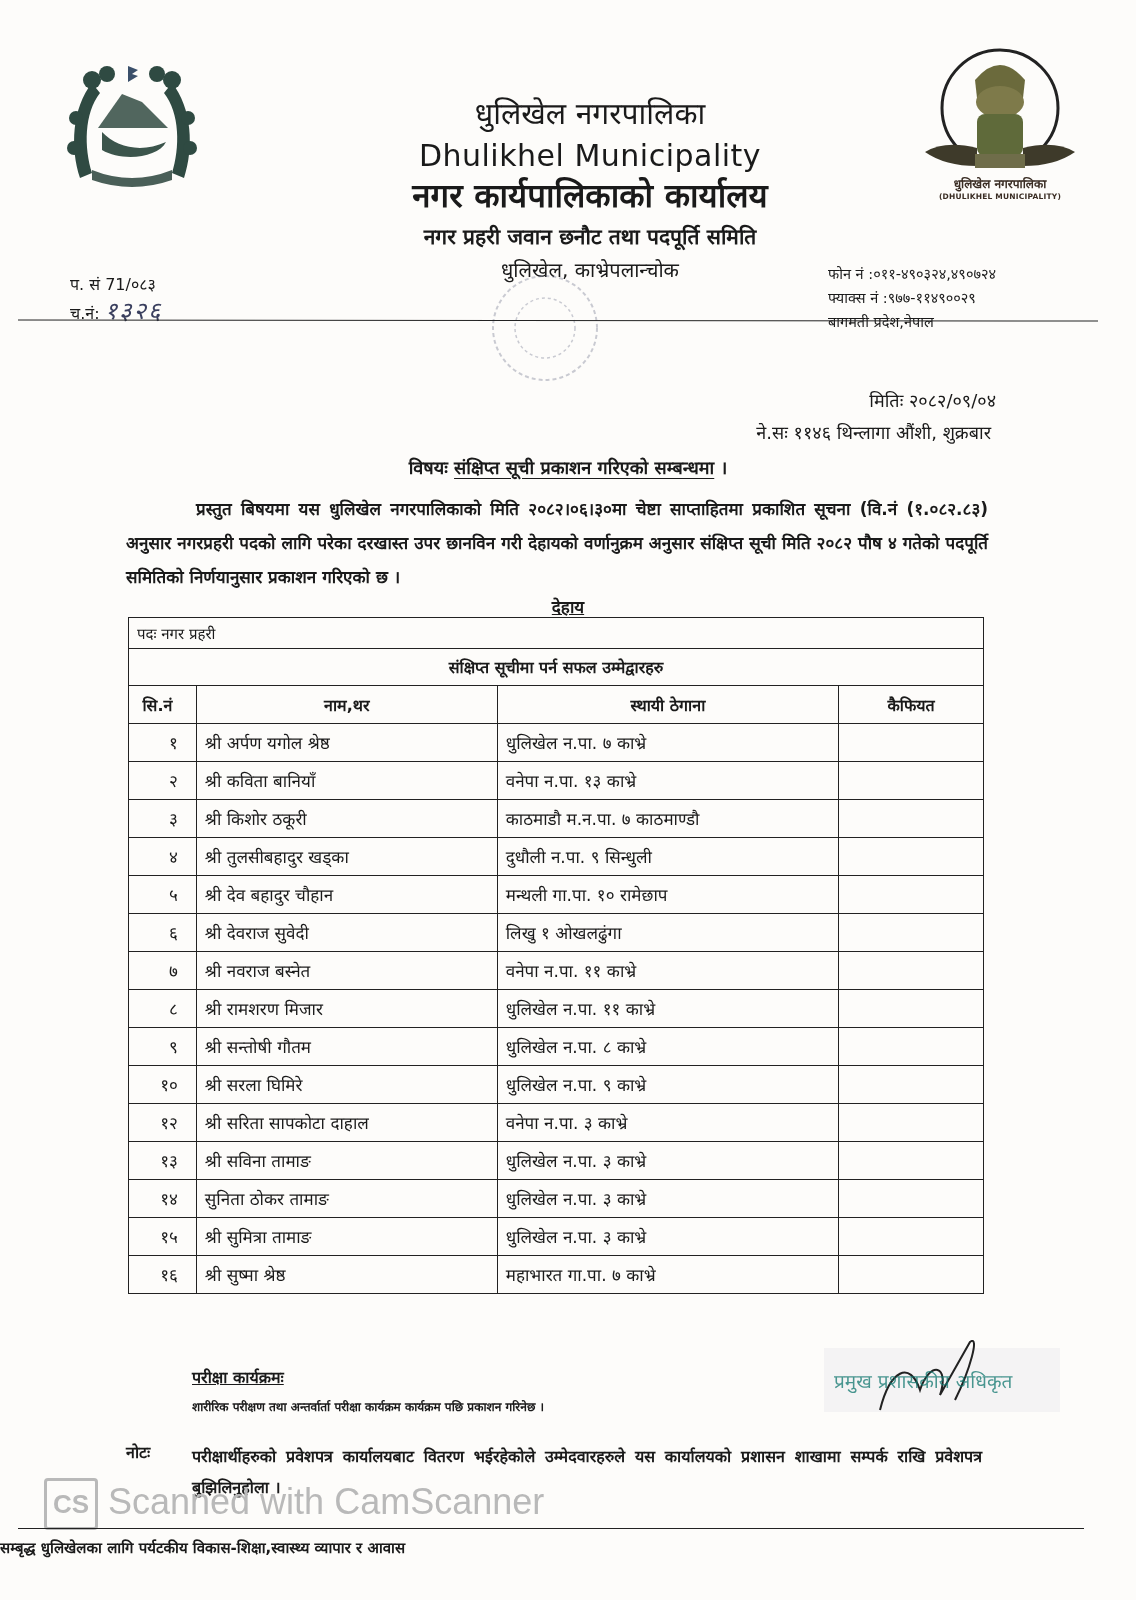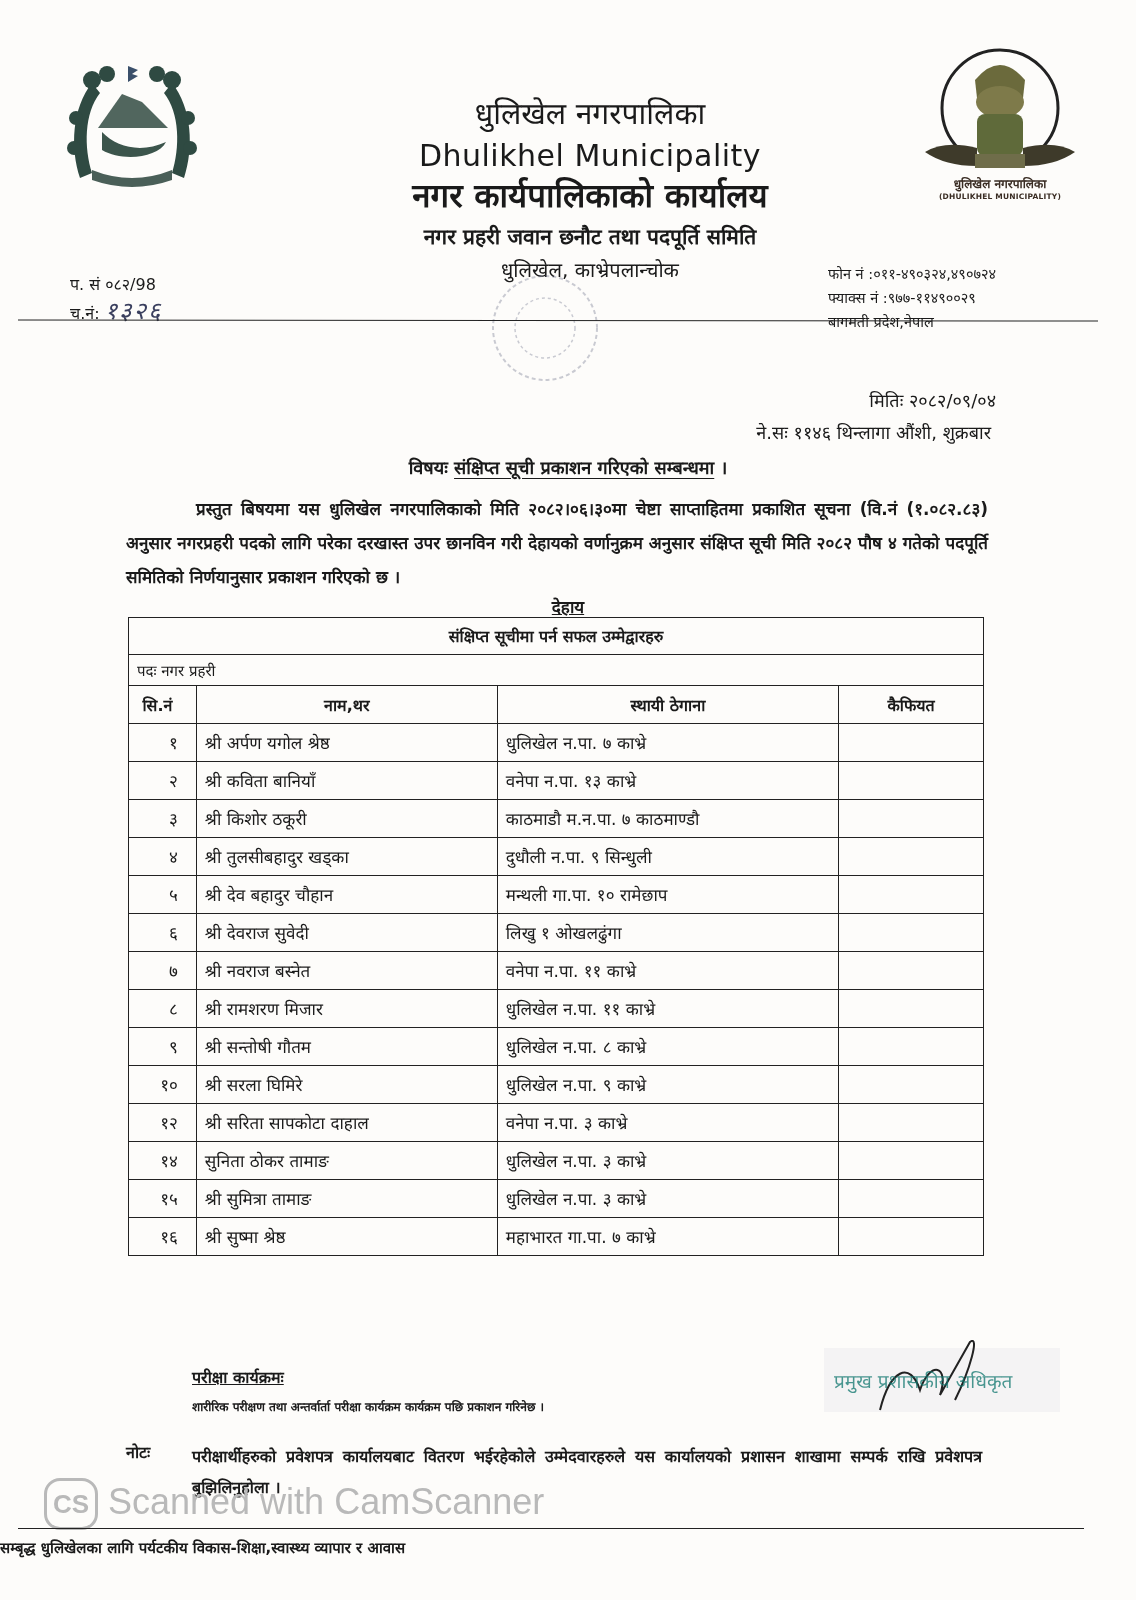--- a/index.html
+++ b/index.html
@@ -50,21 +50,21 @@
   .ad { width: 320px; }
   .rm { width: 126px; }
   
   .exam-h { left: 192px; top: 1366px; font-size: 16px; font-weight: bold; text-decoration: underline; }
   .exam-t { left: 192px; top: 1398px; font-size: 12px; font-weight: bold; }
   .note-l { left: 126px; top: 1441px; font-size: 16px; font-weight: bold; text-align: right; }
   .note-t { left: 192px; top: 1441px; width: 790px; font-size: 16px; line-height: 31px; text-align: justify; font-weight: bold; }
   .sig-stamp { left: 820px; top: 1340px; width: 245px; height: 78px; }
   .sig-stamp .lbl { position: absolute; left: 14px; top: 28px; font-size: 19px; color: #0f766e; opacity: 0.75; }
   .watermark { left: 44px; top: 1478px; font-size: 36px; color: #b9b9b9; font-family: "Liberation Sans", sans-serif; }
-  .watermark .cs { display: inline-block; width: 48px; height: 46px; border: 3px solid #b9b9b9; border-radius: 16px; text-align: center; line-height: 46px; font-size: 26px; font-weight: bold; margin-right: 10px; vertical-align: middle; }
+  .watermark .cs { display: inline-block; width: 48px; height: 46px; border: 3px solid #b9b9b9; border-radius: 4px; text-align: center; line-height: 46px; font-size: 26px; font-weight: bold; margin-right: 10px; vertical-align: middle; }
   .rule-bottom { left: 18px; top: 1528px; width: 1066px; border-top: 1.8px solid #222; }
   .footer { left: 0; width: 1136px; top: 1537px; text-align: left; font-size: 15px; font-weight: bold; }
 </style>
 </head>
 <body>
 
 <div class="abs emblem-left">
   <svg width="140" height="140" viewBox="0 0 140 140">
     <g fill="#2f4a42">
       <path d="M18 120 C8 90 10 50 30 25 L38 35 C22 55 22 90 30 115 Z"></path>
@@ -99,21 +99,21 @@
     <rect x="62" y="74" width="46" height="42" rx="8" fill="#5f6a3a"></rect>
     <path d="M10 112 Q30 100 62 108 L62 126 Q30 126 10 112 Z" fill="#3e3a2a"></path>
     <path d="M160 112 Q140 100 108 108 L108 126 Q140 126 160 112 Z" fill="#3e3a2a"></path>
     <rect x="60" y="114" width="50" height="14" fill="#6f6d4a"></rect>
   </svg>
   <div class="cap1">धुलिखेल नगरपालिका</div>
   <div class="cap2">(DHULIKHEL MUNICIPALITY)</div>
 </div>
 
 <div class="abs ref">
-  <div>प. सं ०८२/98</div>
+  <div>प. सं 71/०८३</div>
   <div>
     <span>च.नं:</span>
     <span class="hand">१३२६</span>
   </div>
 </div>
 
 <div class="abs stamp">
   <svg width="160" height="130" viewBox="0 0 160 130">
     <circle cx="80" cy="60" r="52" fill="none" stroke="#6a6f88" stroke-width="2" stroke-dasharray="4 3"></circle>
     <circle cx="80" cy="60" r="30" fill="none" stroke="#6a6f88" stroke-width="1.5" stroke-dasharray="3 3"></circle>
@@ -138,24 +138,24 @@
 </div>
 
 <div class="abs body-par"><span class="indent"></span><span>प्रस्तुत बिषयमा यस धुलिखेल नगरपालिकाको मिति २०८२।०६।३०मा चेष्टा साप्ताहितमा प्रकाशित सूचना (वि.नं (१.०८२.८३) अनुसार नगरप्रहरी पदको लागि परेका दरखास्त उपर छानविन गरी देहायको वर्णानुक्रम अनुसार संक्षिप्त सूची मिति २०८२ पौष ४ गतेको पदपूर्ति समितिको निर्णयानुसार प्रकाशन गरिएको छ ।</span></div>
 
 <div class="abs dehaya">देहाय</div>
 
 <div class="abs tbl">
   <table>
     <tbody>
         <tr>
+          <td colspan="4" class="tpost">पदः नगर प्रहरी</td>
+        </tr>
+    <tr>
           <td colspan="4" class="tcap">संक्षिप्त सूचीमा पर्न सफल उम्मेद्वारहरु</td>
-        </tr>
-    <tr>
-          <td colspan="4" class="tpost">पदः नगर प्रहरी</td>
         </tr>
     <tr>
       <th class="sn" style="text-align:center">सि.नं</th>
       <th class="nm">नाम,थर</th>
       <th class="ad">स्थायी ठेगाना</th>
       <th class="rm">कैफियत</th>
     </tr>
     </tbody>
       <tbody id="rows">
         <tr>
@@ -218,20 +218,26 @@
           <td class="ad">धुलिखेल न.पा. ९ काभ्रे</td>
           <td class="rm"></td>
         </tr>
         <tr>
           <td class="sn">१२</td>
           <td class="nm">श्री सरिता सापकोटा दाहाल</td>
           <td class="ad">वनेपा न.पा. ३ काभ्रे</td>
           <td class="rm"></td>
         </tr>
         <tr>
+          <td class="sn">१३</td>
+          <td class="nm">श्री सविना तामाङ</td>
+          <td class="ad">धुलिखेल न.पा. ३ काभ्रे</td>
+          <td class="rm"></td>
+        </tr>
+        <tr>
           <td class="sn">१४</td>
           <td class="nm">सुनिता ठोकर तामाङ</td>
           <td class="ad">धुलिखेल न.पा.  ३ काभ्रे</td>
           <td class="rm"></td>
         </tr>
         <tr>
           <td class="sn">१५</td>
           <td class="nm">श्री सुमित्रा तामाङ</td>
           <td class="ad">धुलिखेल न.पा.  ३ काभ्रे</td>
           <td class="rm"></td>

